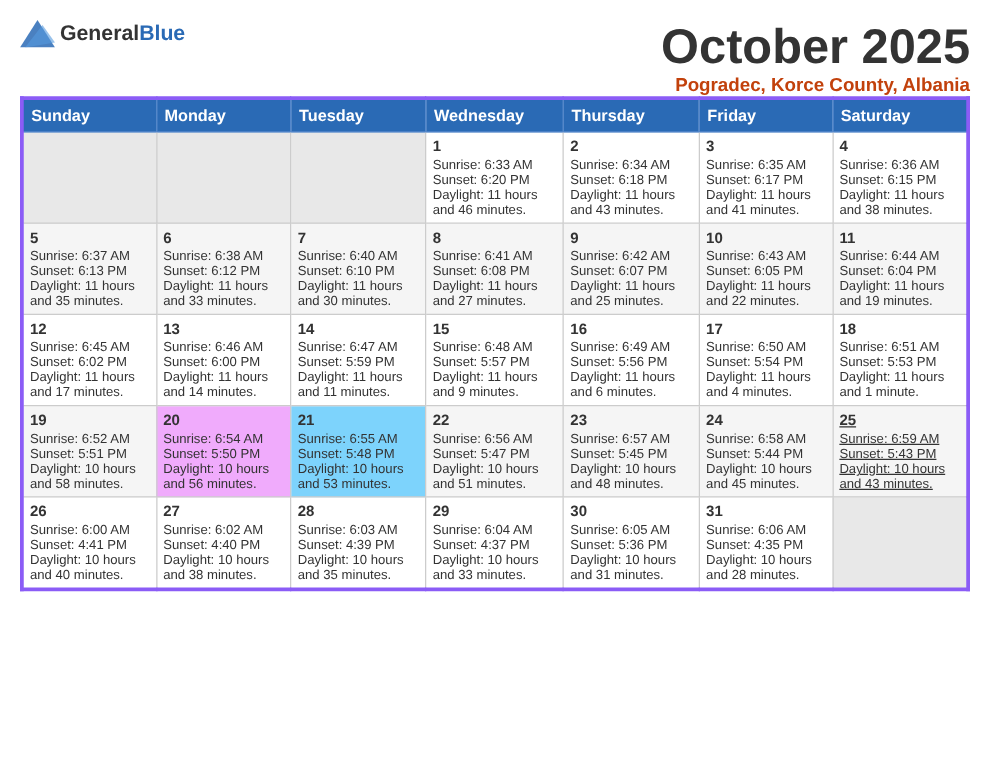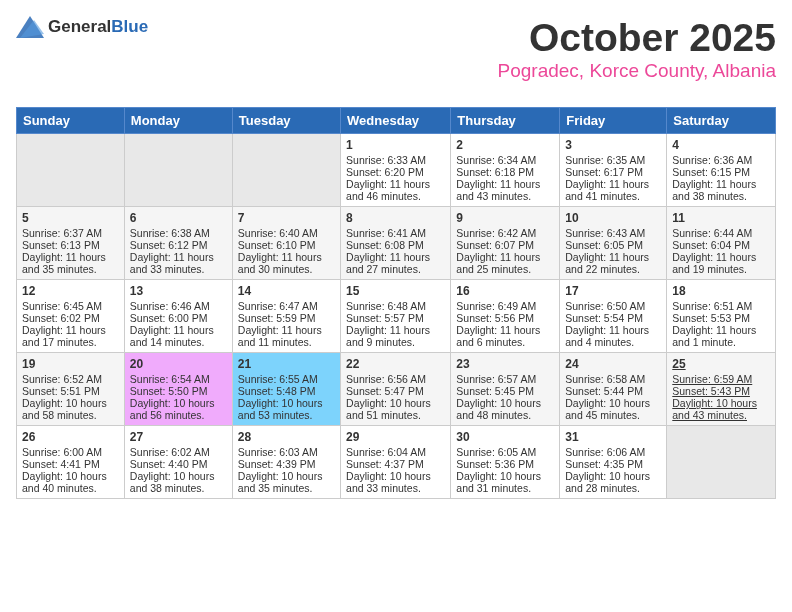--- a/index.html
+++ b/index.html
@@ -7,47 +7,48 @@
       font-family: Arial, sans-serif;
       background: #fff;
       width: 792px;
       min-height: 612px;
       padding: 16px;
     }
     .header {
       display: flex;
       justify-content: space-between;
       align-items: flex-start;
-      margin-bottom: 25px;
+      margin-bottom: 0;
     }
     .logo {
       display: flex;
       align-items: center;
       gap: 4px;
     }
     .logo-icon {
       width: 28px;
       height: 22px;
     }
     .title-block {
       text-align: right;
     }
     .month-title {
       font-size: 39px;
       font-weight: bold;
       color: #333;
     }
     .location-title {
-      font-size: 19px;
-      color: #ec4899;
+      font-size: 15px;
+      color: #c2410c;
+      font-weight: bold;
     }
     .calendar {
       width: 100%;
       border-collapse: collapse;
-      border: 1px solid #8b5cf6;
+      border: 3px solid #8b5cf6;
     }
     .calendar th {
       background: #2a6ab5;
       color: #fff;
       text-align: left;
       padding: 5px 6px;
       font-size: 13px;
       border: 1px solid #5588cc;
     }
     .calendar td {

